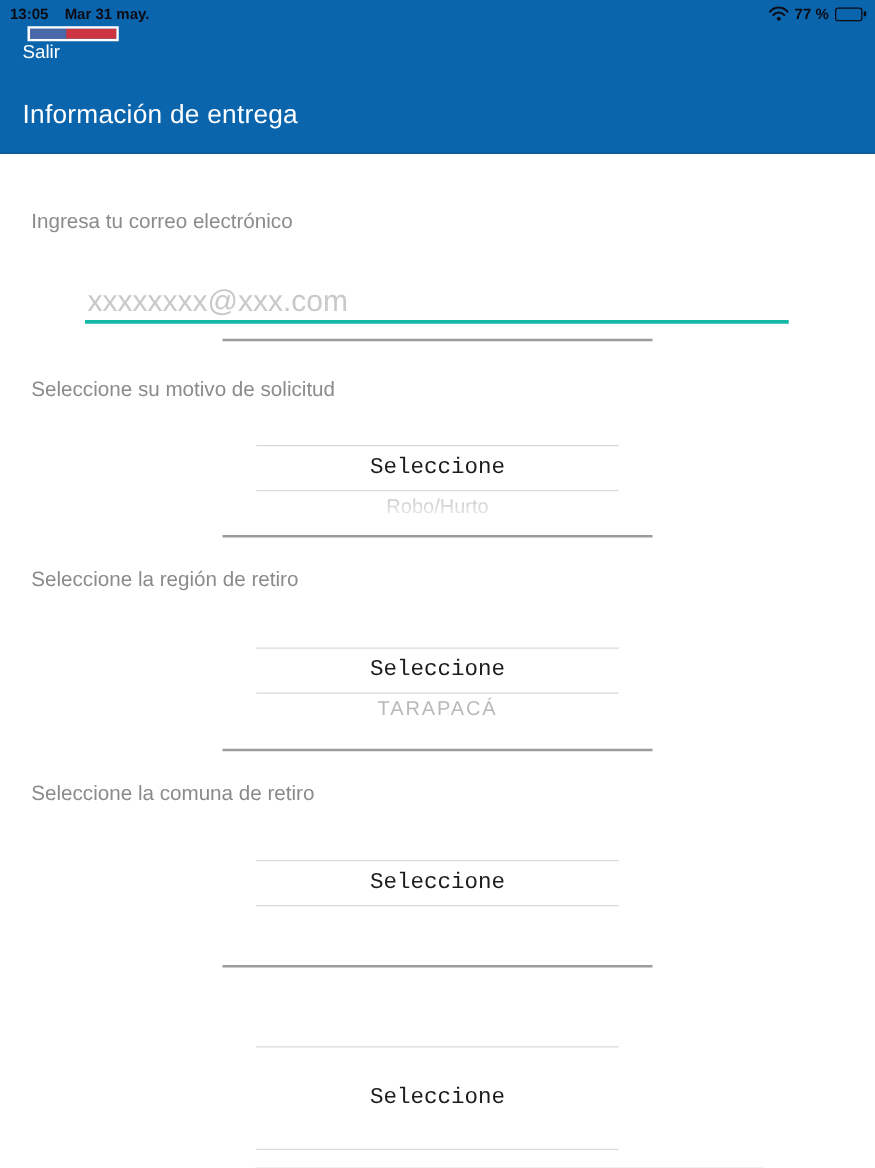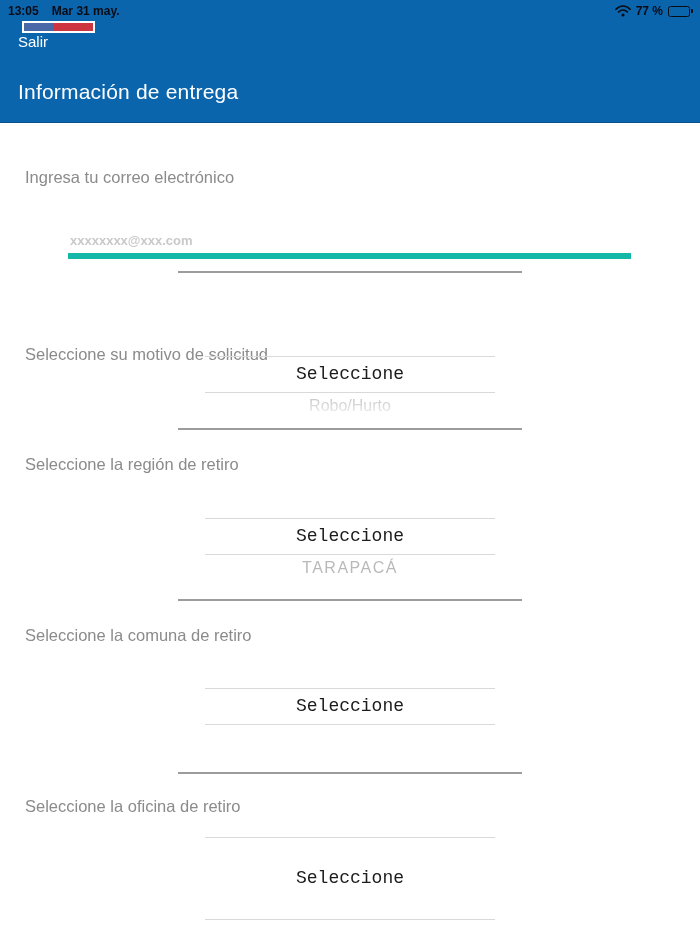--- a/index.html
+++ b/index.html
@@ -44,22 +44,22 @@
   .page-title {
     position:absolute; left:18px; top:80px;
     color:#ffffff; font-size:21px; font-weight:400; letter-spacing:0.2px;
   }
   
   .field-label {
     position:absolute; left:25px; color:#8b8b8b; font-size:16.5px;
   }
   .email-input {
     position:absolute; left:68px; top:227px; width:563px; height:32px;
-    border:none; border-bottom:6px solid #14b8a6; background:transparent;
-    font-family:inherit; font-size:13px; color:#444; outline:none; padding:0 2px;font-weight:bold;
+    border:none; border-bottom:3px solid #14b8a6; background:transparent;
+    font-family:inherit; font-size:24px; color:#444; outline:none; padding:0 2px;
   }
   .email-input::placeholder { color:#c9c9c9; opacity:1; }
   .section-divider {
     position:absolute; left:178px; width:344px; height:2px; background:#9c9c9c;
   }
   .picker {
     position:absolute; left:205px; width:290px; text-align:center;
   }
   .picker-line { height:1px; background:#d9d9d9; }
   .picker-selected {
@@ -109,21 +109,21 @@
     </div>
 
     <div class="exit-link">Salir</div>
     <div class="page-title">Información de entrega</div>
   </div>
 
   <div class="field-label" style="top:168px;">Ingresa tu correo electrónico</div>
   <input class="email-input" type="text" placeholder="xxxxxxxx@xxx.com" style="">
   <div class="section-divider" style="top:271px;"></div>
 
-  <div class="field-label" style="top:303px;margin-top:42px;">Seleccione su motivo de solicitud</div>
+  <div class="field-label" style="top:303px;">Seleccione su motivo de solicitud</div>
   <div class="picker" style="top:356px;">
     <div class="picker-line"></div>
     <div class="picker-selected">Seleccione</div>
     <div class="picker-line"></div>
     <div class="picker-option">Robo/Hurto</div>
     <div class="fade-overlay" style="top:40px;"></div>
   </div>
   <div class="section-divider" style="top:428px;"></div>
 
   <div class="field-label" style="top:455px;">Seleccione la región de retiro</div>
@@ -136,20 +136,19 @@
   <div class="section-divider" style="top:599px;"></div>
 
   <div class="field-label" style="top:626px;">Seleccione la comuna de retiro</div>
   <div class="picker" style="top:688px;">
     <div class="picker-line"></div>
     <div class="picker-selected">Seleccione</div>
     <div class="picker-line"></div>
   </div>
   <div class="section-divider" style="top:772px;"></div>
 
-  <div class="field-label" style="top:797px;">Seleccione la oficina de retiro</div>
   <div class="picker" style="top:837px;">
     <div class="picker-line"></div>
     <div class="picker-selected tall">Seleccione</div>
     <div class="picker-line"></div>
   </div>
 
 </div>
 
 </body></html>

